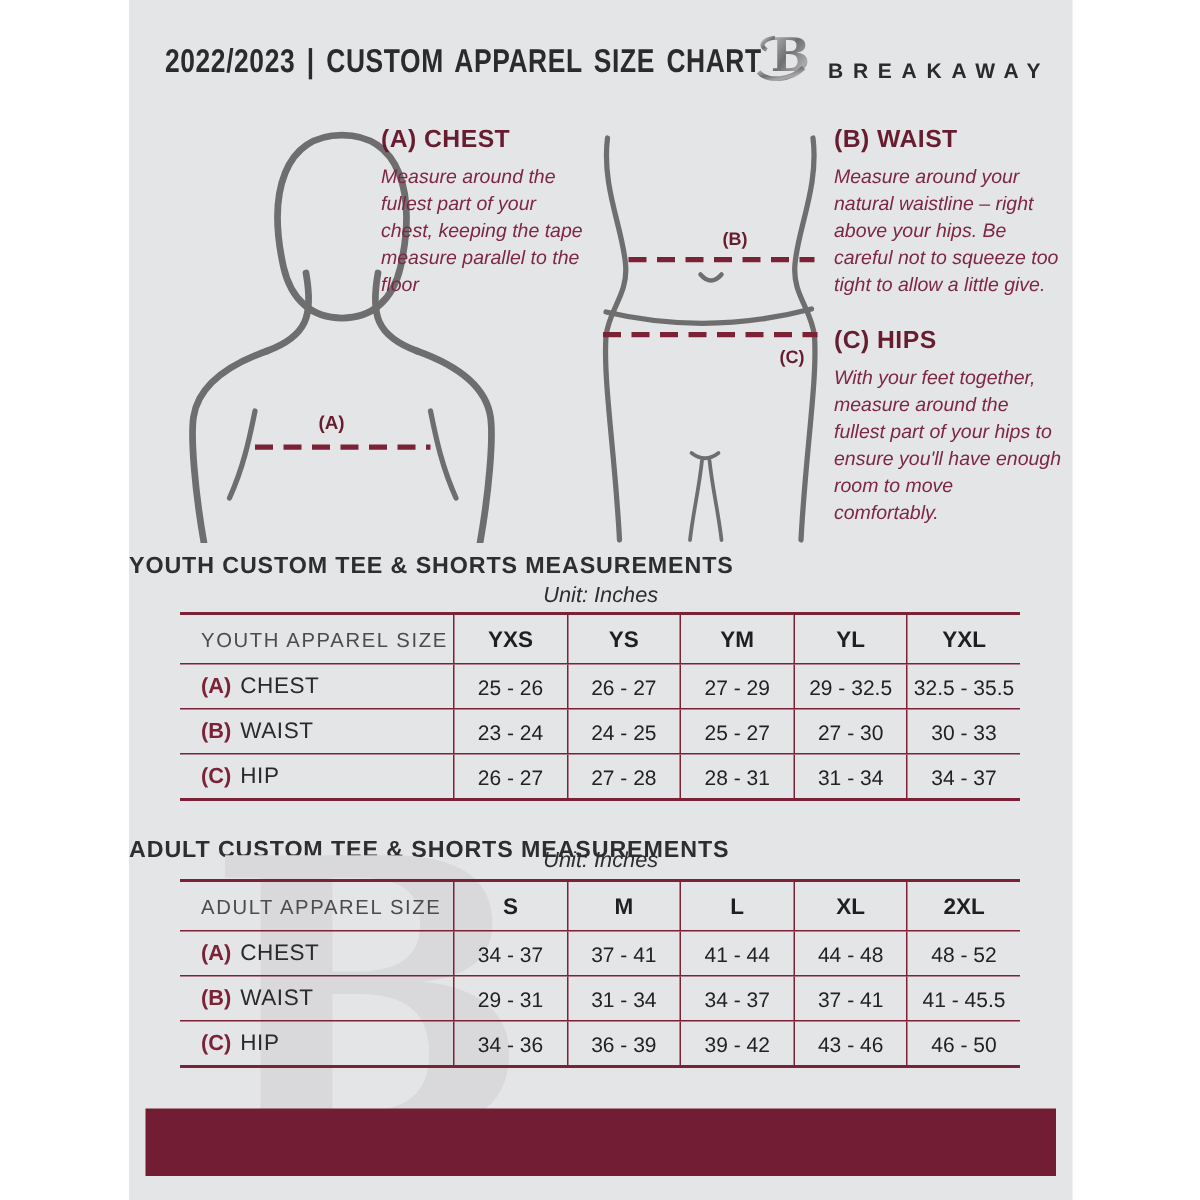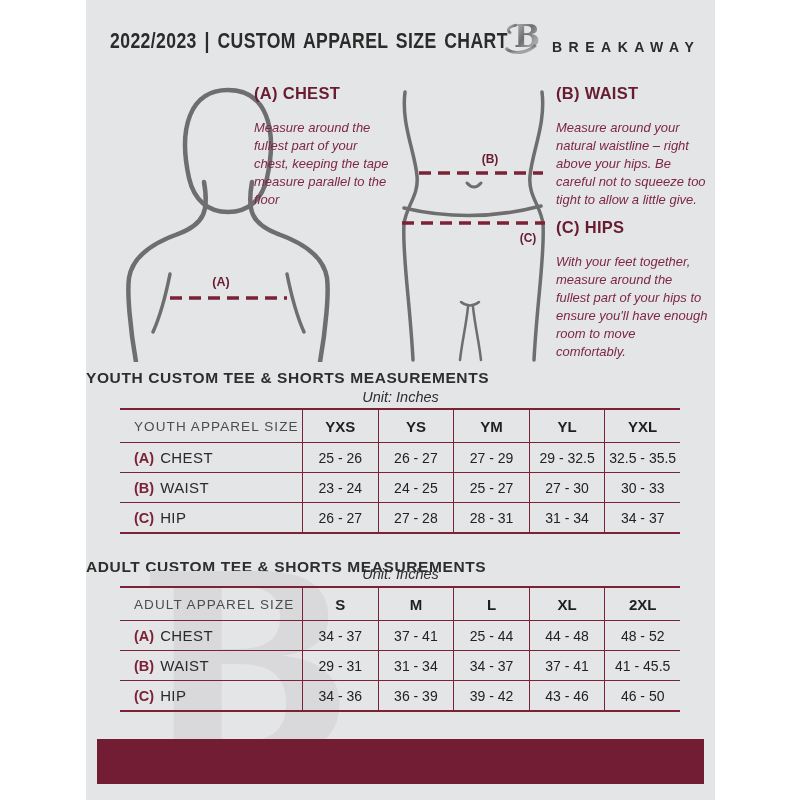--- a/index.html
+++ b/index.html
@@ -28,21 +28,21 @@
   .fig-a{position:absolute;left:40px;top:78px;}
   .fig-b{position:absolute;left:305px;top:90px;}
   .guide{position:absolute;}
   .guide-a{left:168px;top:84px;width:138px;}
   .guide-b{left:470px;top:84px;width:150px;}
   .guide-c{left:470px;top:218px;width:152px;}
   .g-head{
     font-size:16.5px;font-weight:bold;color:#671c30;letter-spacing:.3px;
   }
   .g-body{
-    margin-top:16px;font-size:13px;font-style:italic;color:#7d2742;line-height:1.38;
+    margin-top:6px;font-size:13px;font-style:italic;color:#7d2742;line-height:1.38;
   }
   
   .sec-title{
     position:absolute;left:0;width:760px;text-align:left;
     font-size:15.5px;font-weight:bold;color:#2e2e2e;letter-spacing:.6px;
   }
   .sec-unit{
     position:absolute;left:0;width:629px;text-align:center;
     font-size:14.5px;font-style:italic;color:#2e2e2e;
   }
@@ -210,21 +210,21 @@
       <div class="cell">XL</div>
       <div class="cell">2XL</div>
     </div>
     <div class="trow">
       <div class="cell lab">
         <span class="key">(A)</span>
         <span class="rlab">CHEST</span>
       </div>
       <div class="cell">34 - 37</div>
       <div class="cell">37 - 41</div>
-      <div class="cell">25 - 44</div>
+      <div class="cell">41 - 44</div>
       <div class="cell">44 - 48</div>
       <div class="cell">48 - 52</div>
     </div>
     <div class="trow">
       <div class="cell lab">
         <span class="key">(B)</span>
         <span class="rlab">WAIST</span>
       </div>
       <div class="cell">29 - 31</div>
       <div class="cell">31 - 34</div>

